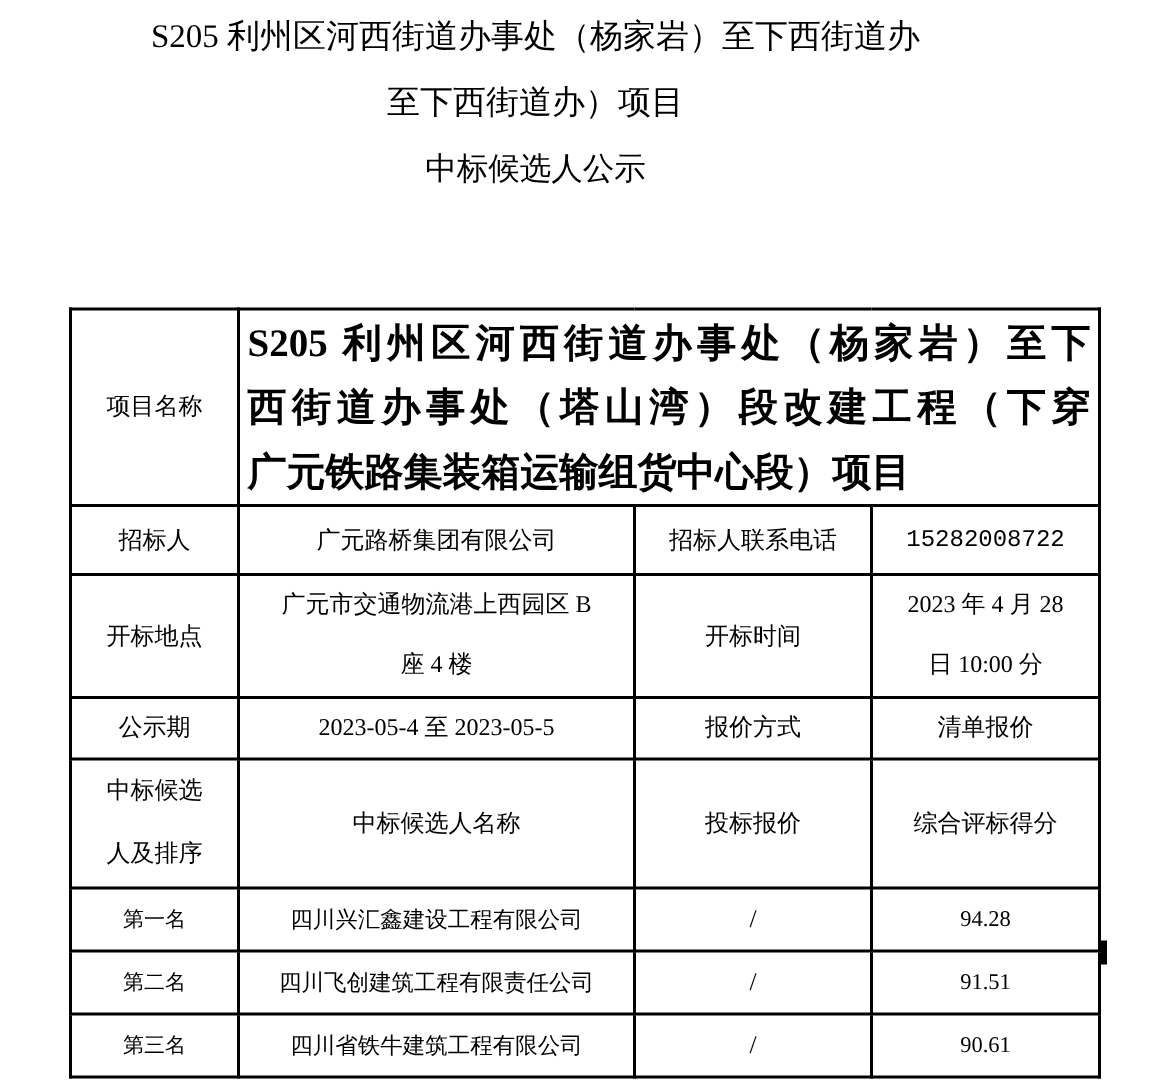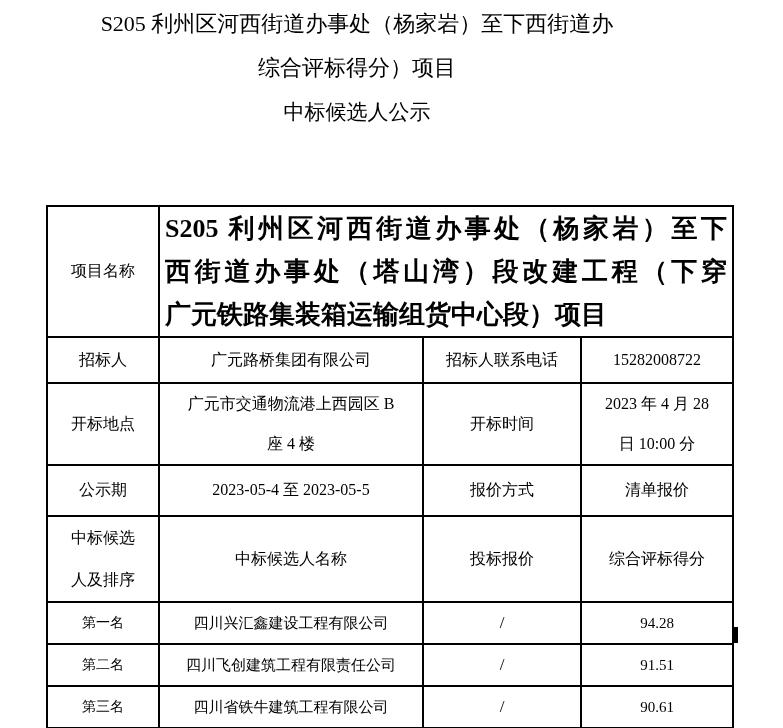--- a/index.html
+++ b/index.html
@@ -22,23 +22,23 @@
   table.doc-table{
     position:absolute;left:46px;top:205px;width:686px;
     border-collapse:collapse;table-layout:fixed;
   }
   .doc-table td{
     border:2px solid #000;text-align:center;vertical-align:middle;
     font-size:16px;padding:0;overflow:hidden;
   }
   col.c1{width:112px;}col.c2{width:264px;}col.c3{width:158px;}col.c4{width:152px;}
   tr.r-project{height:130px;}
-  tr.r-bidder{height:46px;}
+  tr.r-bidder{height:46px;font-family:Liberation Mono, monospace;}
   tr.r-opening{height:81px;}
-  tr.r-publicity{height:51px;padding-left:48px;}
+  tr.r-publicity{height:41px;padding-left:48px;}
   tr.r-cand-header{height:84px;}
   tr.r-cand{height:42px;}
   
   td.project-cell{
     text-align:left;padding:0 5px;font-size:26px;
   }
   .project-line{
     line-height:43px;white-space:nowrap;font-weight:bold;
   }
   .project-line.fill{
@@ -56,21 +56,21 @@
   
   .cursor-artifact{
     position:absolute;left:734px;top:627px;width:4px;height:16px;background:#000;
   }
 </style>
 </head>
 <body>
 
 <div class="title-block">
   <div class="title-line">S205 利州区河西街道办事处（杨家岩）至下西街道办</div>
-  <div class="title-line">综合评标得分）项目</div>
+  <div class="title-line">至下西街道办）项目</div>
   <div class="subtitle-line">中标候选人公示</div>
 </div>
 
 <table class="doc-table">
   <colgroup>
       <col class="c1">
       <col class="c2">
       <col class="c3">
       <col class="c4">
     </colgroup>

